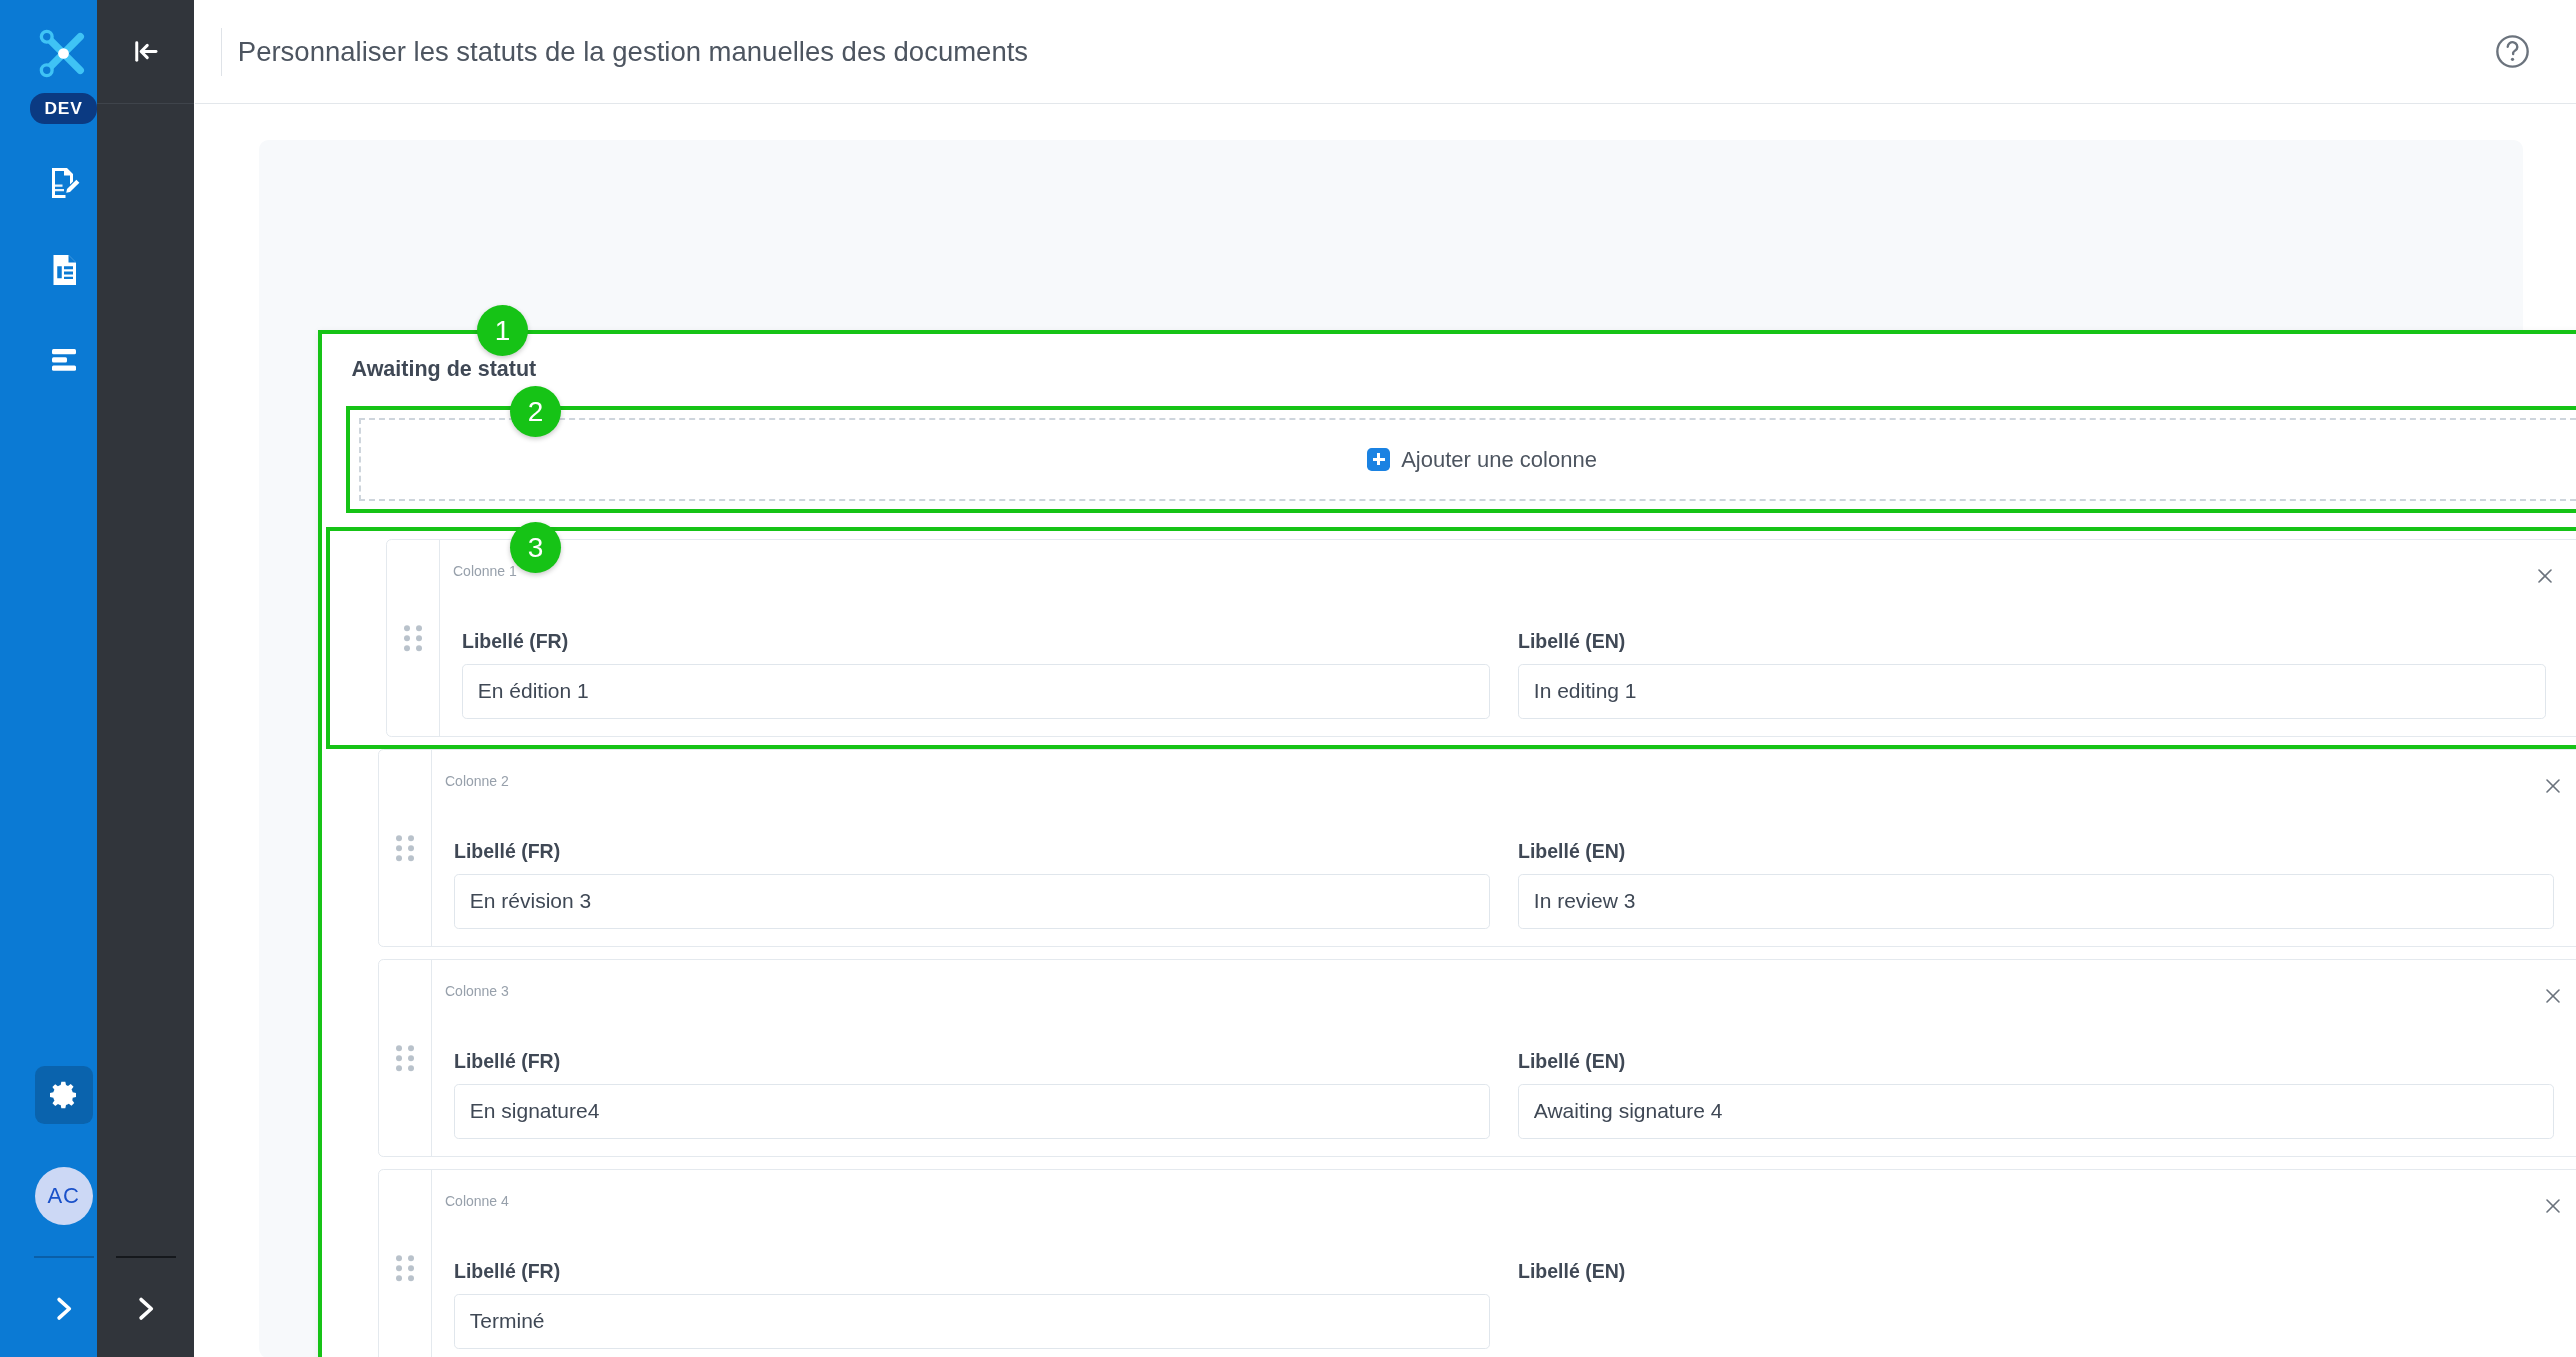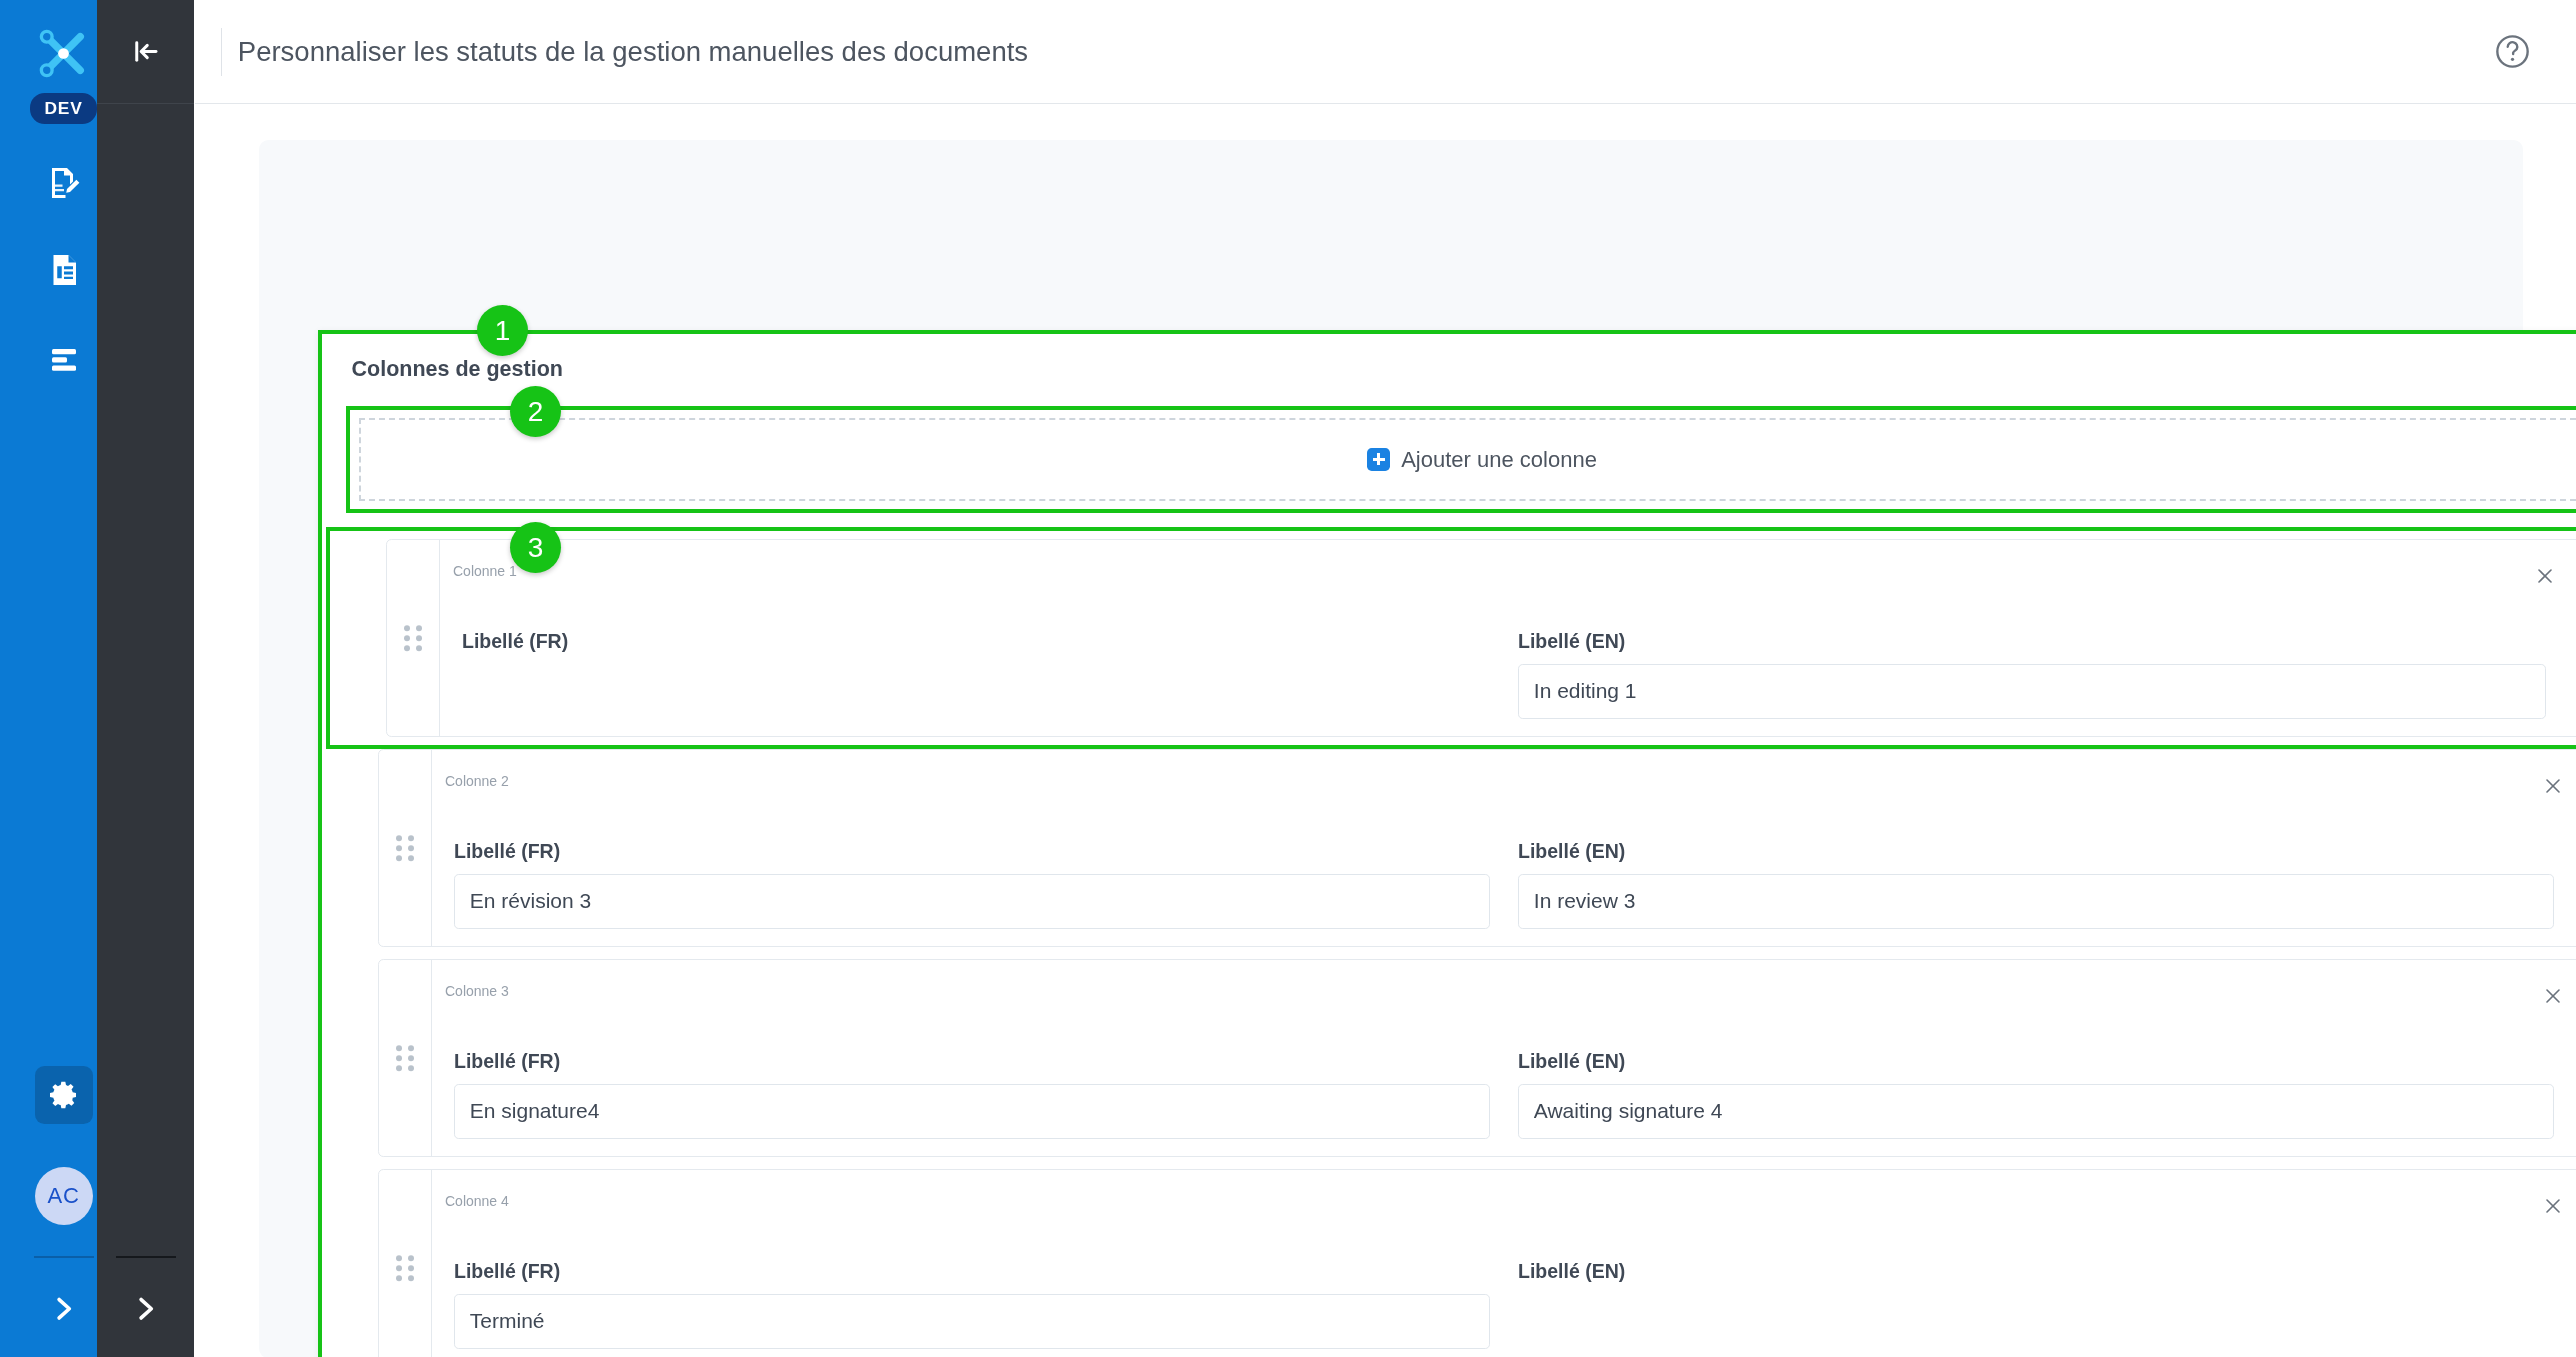--- a/index.html
+++ b/index.html
@@ -336,21 +336,21 @@
         <path d="M13.6 13.6a4.4 4.4 0 118.4 2c-.9 1.5-3 2-3.4 3.6v1.2" stroke-linecap="round"></path>
         <circle cx="18" cy="25.2" r="1.5" fill="#6b737d" stroke="none"></circle>
       </svg>
     </div>
   </div>
 
   <div class="content">
     <div class="panel"></div>
 
     <div class="section">
-      <div class="section-title">Colonnes de gestion</div>
+      <div class="section-title">Awaiting de statut</div>
 
       <div class="add-wrap">
         <div class="add-dashed">
           <span class="plus-icon"></span>
           <span class="add-label">Ajouter une colonne</span>
         </div>
       </div>
 
       <div class="cards" id="cards">
   <div class="card-slot highlight">
@@ -367,20 +367,21 @@
       <div class="card-name">Colonne 1</div>
       <div class="card-close">
         <svg viewBox="0 0 28 28" width="24" height="24" fill="none" stroke="#6b737d" stroke-width="1.9" stroke-linecap="round">
           <line x1="7" y1="7" x2="21" y2="21"></line>
           <line x1="21" y1="7" x2="7" y2="21"></line>
         </svg>
       </div>
       <div class="fields">
         <div class="field">
           <label class="field-label">Libellé (FR)</label>
+          <input class="field-input" type="text" value="En édition 1" style="">
         </div>
         <div class="field">
           <label class="field-label">Libellé (EN)</label>
           <input class="field-input" type="text" value="In editing 1" style="">
         </div>
       </div>
     </div>
   </div>
 
   <div class="card-slot">

